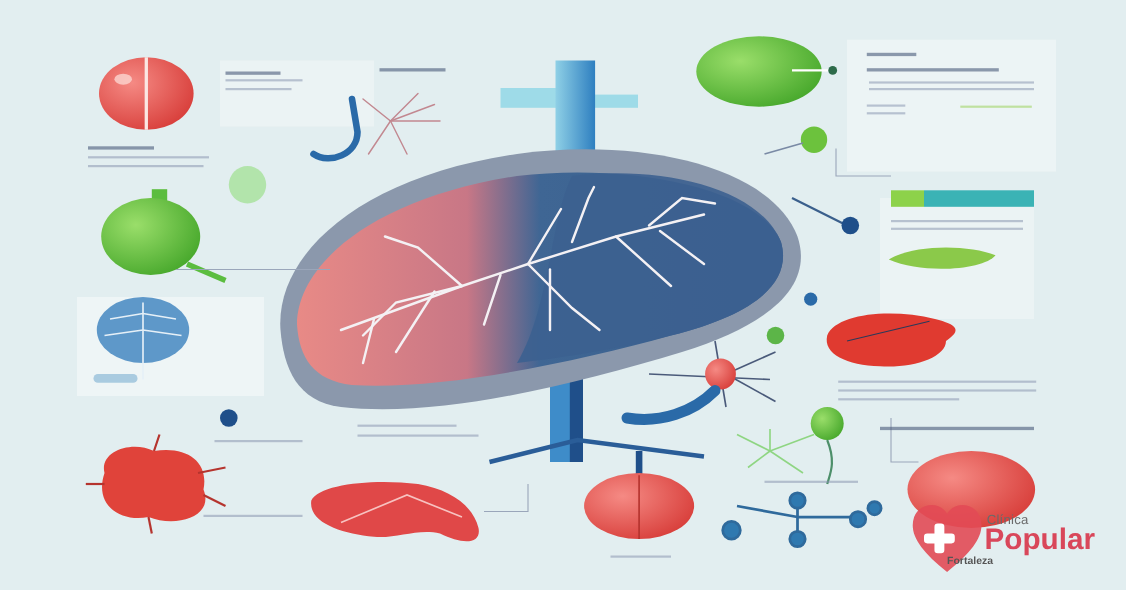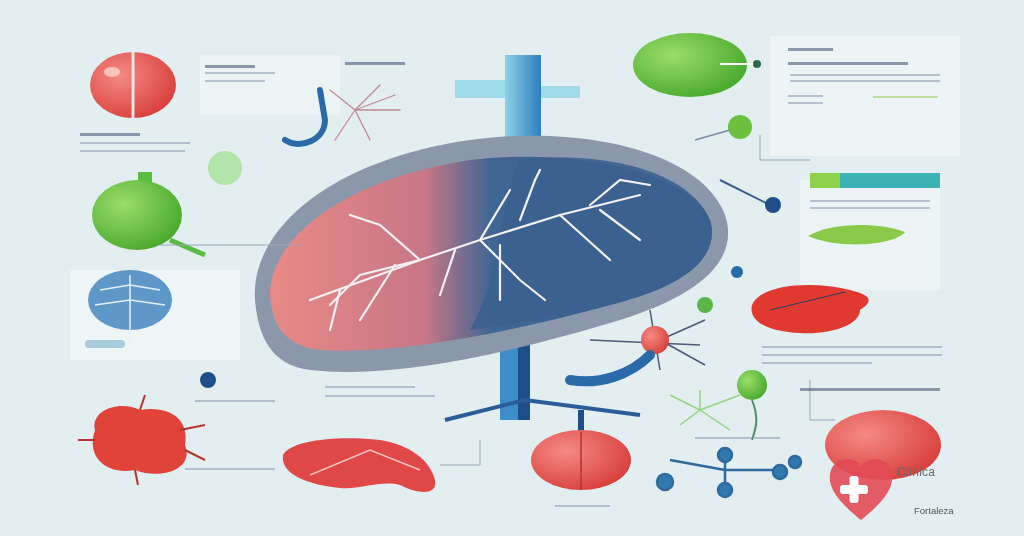--- a/index.html
+++ b/index.html
@@ -19,22 +19,22 @@
     }
     .logo-small {
       position: absolute; left: 897px; top: 465px;
       font-size: 12px; color: #6a6a6a; letter-spacing: 0.2px;
     }
     .logo-main {
       position: absolute; left: 895px; top: 475px;
       font-size: 27px; font-weight: bold; color: #d9475a;
     }
     .logo-sub {
-      position: absolute; left: 914px; top: 505px;
-      font-size: 9.5px; color: #555;
+      position: absolute; left: 861px; top: 505px;
+      font-size: 9.5px; color: #555; font-weight: bold;
     }
   </style>
 </head>
 <body>
 
 <div class="canvas">
   <svg width="1024" height="536" viewBox="0 0 1024 536">
     <defs>
       <linearGradient id="liverGrad" x1="0" y1="0" x2="1" y2="0">
         <stop offset="0" stop-color="#e88a86"></stop>
@@ -245,14 +245,15 @@
 
   
   <div class="logo">
     <svg width="70" height="80" viewBox="0 0 70 80" style="position:absolute;left:0;top:0;">
       <path d="M35 75 C 10 55, 0 40, 5 25 C 10 12, 28 10, 35 22 C 42 10, 60 12, 65 25 C 70 40, 60 55, 35 75 Z" fill="#e24a55" opacity="0.9"></path>
       <rect x="14" y="40" width="28" height="9" rx="3" fill="#fff"></rect>
       <rect x="23.5" y="31" width="9" height="27" rx="3" fill="#fff"></rect>
     </svg>
   </div>
   <span class="logo-small">Clínica</span>
+  <span class="logo-main">Popular</span>
   <span class="logo-sub">Fortaleza</span>
 </div>
 
 </body></html>

